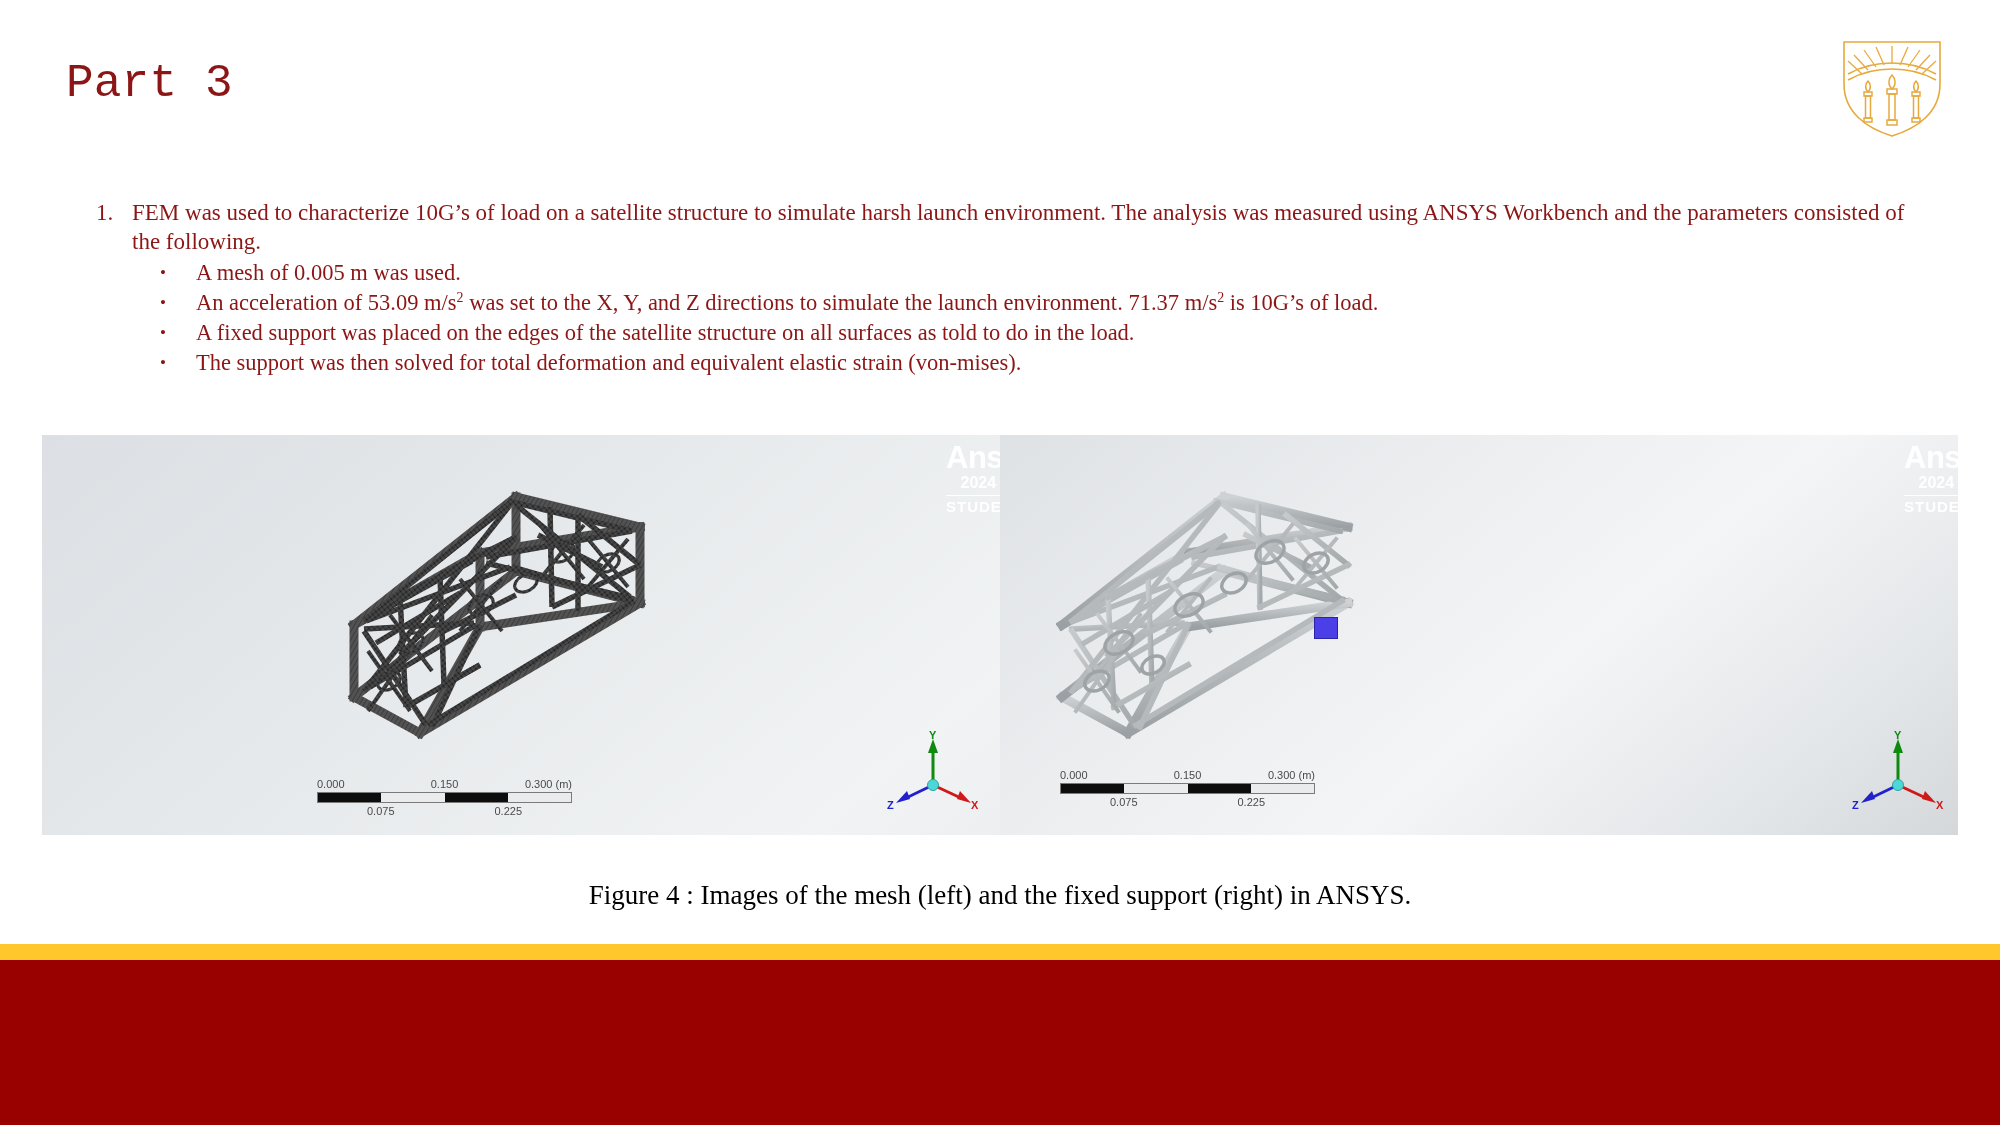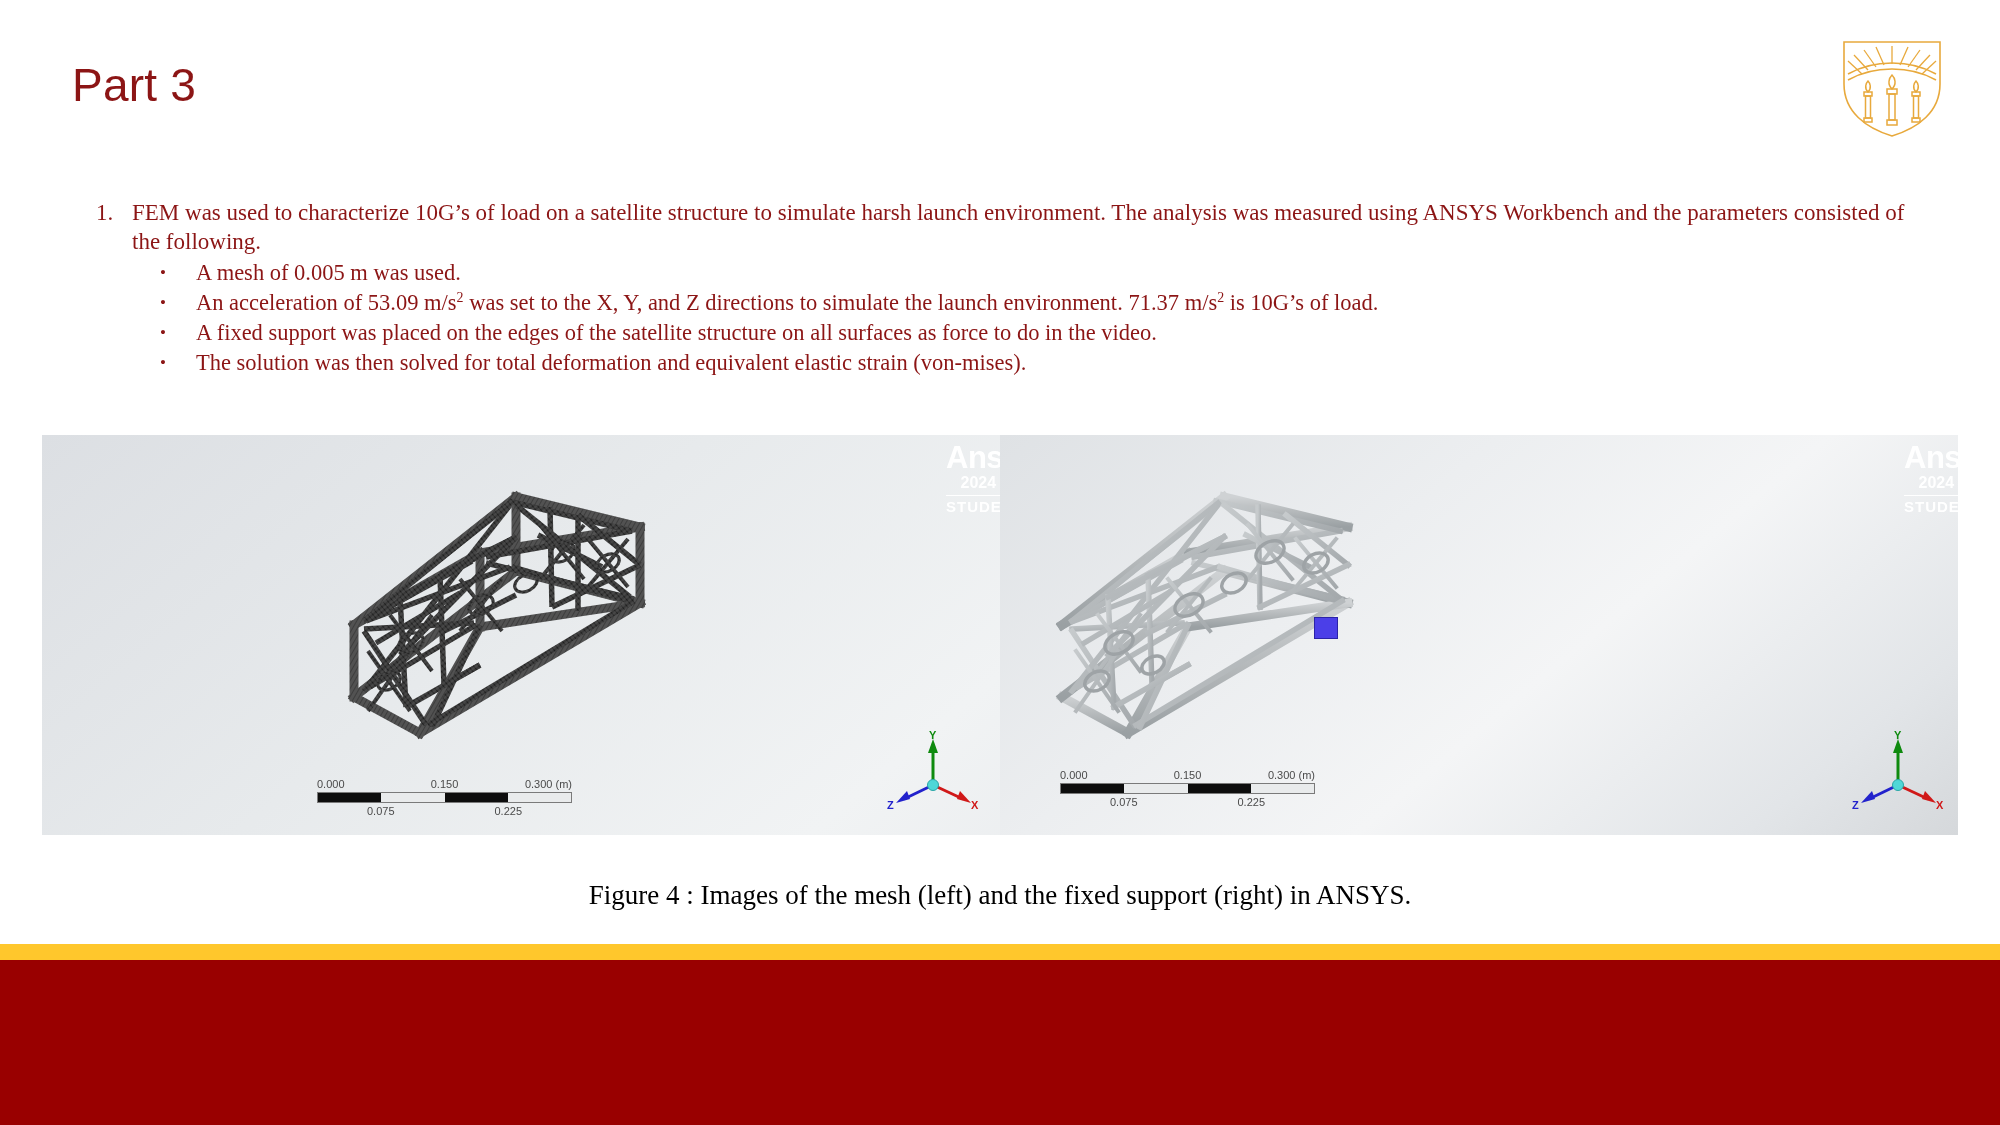--- a/index.html
+++ b/index.html
@@ -6,22 +6,22 @@
   html,body { width:2000px; height:1125px; }
   body {
     background:#ffffff;
     font-family:"Liberation Serif", serif;
     position:relative;
     overflow:hidden;
   }
 
   
   .slide-title{
-    position:absolute; left:72px; top:58px;
-    font-family:Liberation Sans, sans-serif;
+    position:absolute; left:66px; top:58px;
+    font-family:Liberation Mono, monospace;
     font-size:46px; color:#8C1515; letter-spacing:.2px;
   }
 
   
   .shield-logo{ position:absolute; right:48px; top:30px; width:120px; height:108px; }
 
   
   .content{ position:absolute; left:96px; top:198px; width:1830px; }
   .num-item{ display:flex; color:#8C1515; font-size:23px; line-height:29px; }
   .num-marker{ width:36px; flex:0 0 36px; text-align:left; }
@@ -162,26 +162,26 @@
       <div class="bullet-text">A mesh of 0.005 m was used.</div>
     </div>
 
     <div class="bullet-row">
       <div class="bullet-dot">•</div>
       <div class="bullet-text"><span>An acceleration of 53.09 m/s</span><sup>2</sup><span> was set to the X, Y, and Z directions to simulate the launch environment. 71.37 m/s</span><sup>2</sup><span> is 10G’s of load.</span></div>
     </div>
 
     <div class="bullet-row">
       <div class="bullet-dot">•</div>
-      <div class="bullet-text">A fixed support was placed on the edges of the satellite structure on all surfaces as force to do in the video.</div>
+      <div class="bullet-text">A fixed support was placed on the edges of the satellite structure on all surfaces as told to do in the load.</div>
     </div>
 
     <div class="bullet-row">
       <div class="bullet-dot">•</div>
-      <div class="bullet-text">The solution was then solved for total deformation and equivalent elastic strain (von-mises).</div>
+      <div class="bullet-text">The support was then solved for total deformation and equivalent elastic strain (von-mises).</div>
     </div>
 
   </div>
 </div>
 
 <div class="figure-strip">
 
   <div class="viewport vp-left">
 
     <svg class="model model-mesh" viewBox="0 0 330 270">

